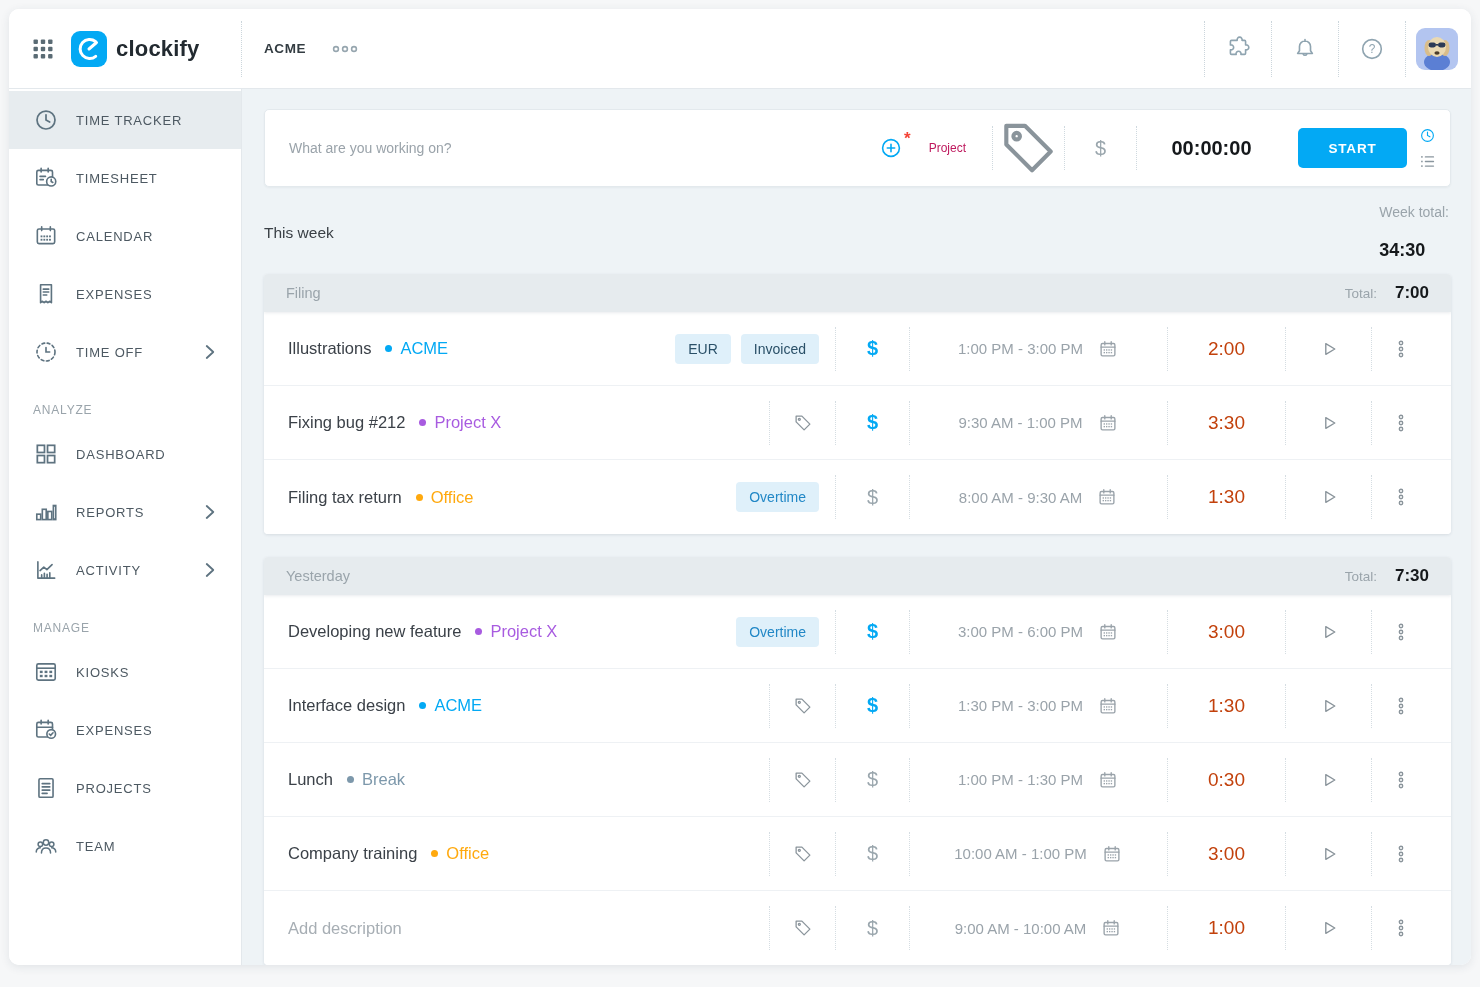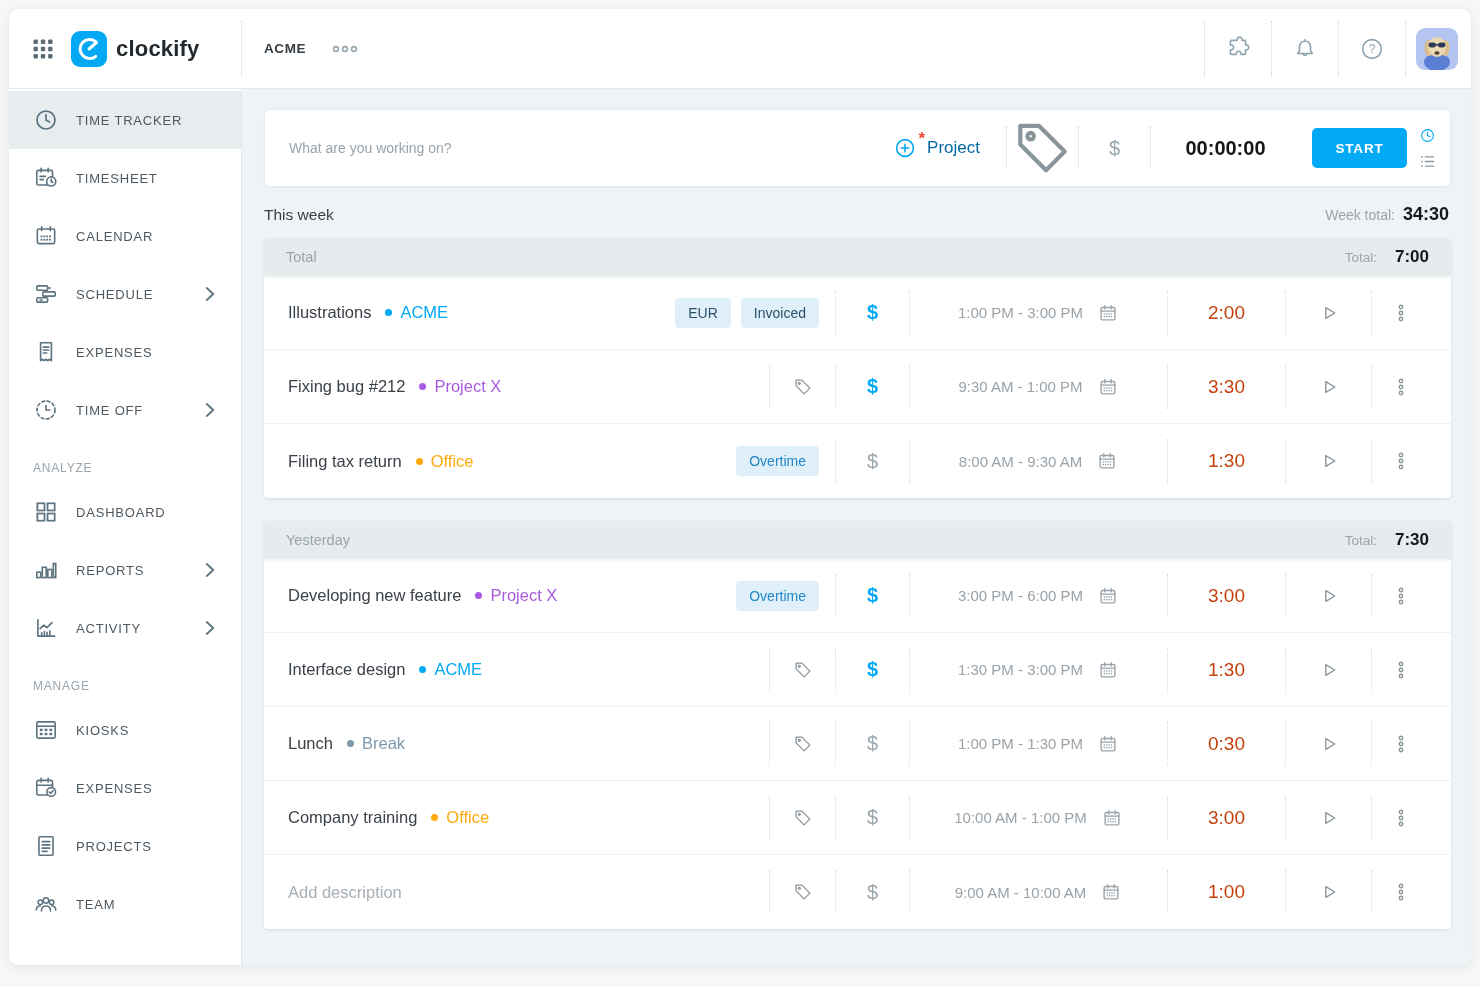--- a/index.html
+++ b/index.html
@@ -50,38 +50,38 @@
   .tracker-bar {
     background:#fff; border:1px solid #e3e9ed; border-radius:5px; height:78px;
     display:flex; align-items:center; box-shadow:0 1px 2px rgba(40,60,80,.05);
   }
   .tracker-input { flex:1; border:0; outline:none; font-size:14px; padding:0 24px;
     font-family:inherit; color:#3b4148; height:100%; background:transparent; }
   .tracker-input::placeholder { color:#9aa3aa; }
   .proj-btn { display:flex; align-items:center; gap:10px; padding:0 26px; height:44px; cursor:pointer; }
   .plus-wrap { position:relative; width:24px; height:24px; color:#03A9F4; }
   .plus-wrap .ast { position:absolute; top:-7px; right:-8px; color:#f44336; font-size:17px; font-weight:700; }
-  .proj-label { color:#0369a1; font-size:17px; }
+  .proj-label { color:#be185d; font-size:12px;margin-left:16px; }
   .tcell { height:44px; display:flex; align-items:center; justify-content:center;
     border-left:1px dotted #cfd9df; cursor:pointer; }
   .tcell.tag-c { width:72px; color:#8a949b; }
   .tcell.bill-c { width:72px; }
   .dollar { font-size:20px; color:#9aa6ad; }
   .timer-txt { width:150px; text-align:center; font-size:20px; font-weight:700; color:#15181b;
     border-left:1px dotted #cfd9df; height:44px; line-height:44px; }
-  .start-btn { width:95px; height:40px; margin-left:12px; background:#03A9F4; color:#fff; border:0;
+  .start-btn { width:109px; height:40px; margin-left:12px; background:#03A9F4; color:#fff; border:0;
     border-radius:5px; font-size:13.5px; font-weight:700; letter-spacing:.8px; cursor:pointer;
     font-family:inherit; }
   .mode-stack { display:flex; flex-direction:column; gap:9px; padding:0 14px 0 12px; }
   .mode-stack .ic { width:17px; height:17px; cursor:pointer; }
   .mode-timer { color:#03A9F4; } .mode-manual { color:#8a969e; }
   
   .week-row { display:flex; align-items:center; justify-content:space-between; margin:17px 2px 13px 0; }
   .week-label { font-size:15.5px; color:#3a4046; }
-  .week-total-wrap { font-size:14px; color:#9aa4ab; display:flex; align-items:baseline; gap:8px; }
+  .week-total-wrap { font-size:14px; color:#9aa4ab; display:flex; align-items:baseline; gap:20px;flex-direction:column; }
   .week-total-val { font-size:18px; font-weight:700; color:#15181b; }
   
   .group { background:#fff; border-radius:4px; box-shadow:0 1px 3px rgba(40,60,80,.12);
     margin-bottom:23px; overflow:hidden; }
   .group-head { height:38px; background:#e6ebee; display:flex; align-items:center;
     justify-content:space-between; padding:0 22px; position:relative; z-index:2;
     box-shadow:0 1px 3px rgba(40,60,80,.10); }
   .group-label { font-size:14.5px; color:#9aa4ab; }
   .group-total-wrap { font-size:13.5px; color:#9aa4ab; display:flex; align-items:baseline; gap:18px; }
   .group-total-val { font-size:17px; font-weight:700; color:#15181b; }
@@ -395,29 +395,20 @@
           <span class="side-label">TIMESHEET</span>
         </div>
         <div class="side-item">
           <svg class="ic">
             <use href="#i-calendar"></use>
           </svg>
           <span class="side-label">CALENDAR</span>
         </div>
         <div class="side-item">
           <svg class="ic">
-            <use href="#i-schedule"></use>
-          </svg>
-          <span class="side-label">SCHEDULE</span>
-          <svg class="ic side-chevron">
-            <use href="#i-chevron"></use>
-          </svg>
-        </div>
-        <div class="side-item">
-          <svg class="ic">
             <use href="#i-receipt"></use>
           </svg>
           <span class="side-label">EXPENSES</span>
         </div>
         <div class="side-item">
           <svg class="ic">
             <use href="#i-clock-dashed"></use>
           </svg>
           <span class="side-label">TIME OFF</span>
           <svg class="ic side-chevron">
@@ -513,21 +504,21 @@
         <span class="week-label">This week</span>
         <span class="week-total-wrap">
           <span>Week total:</span>
           <span class="week-total-val">34:30</span>
         </span>
       </div>
 
       <div id="groups">
           <section class="group">
             <div class="group-head">
-              <span class="group-label">Total</span>
+              <span class="group-label">Filing</span>
               <span class="group-total-wrap">
                 <span>Total:</span>
                 <span class="group-total-val">7:00</span>
               </span>
             </div>
             <div class="entry-row">
               <div class="e-desc-wrap">
                 <span class="e-desc">Illustrations</span>
                 <span class="e-proj">
                   <span class="pdot" style="background: rgb(3, 169, 244);"></span>

